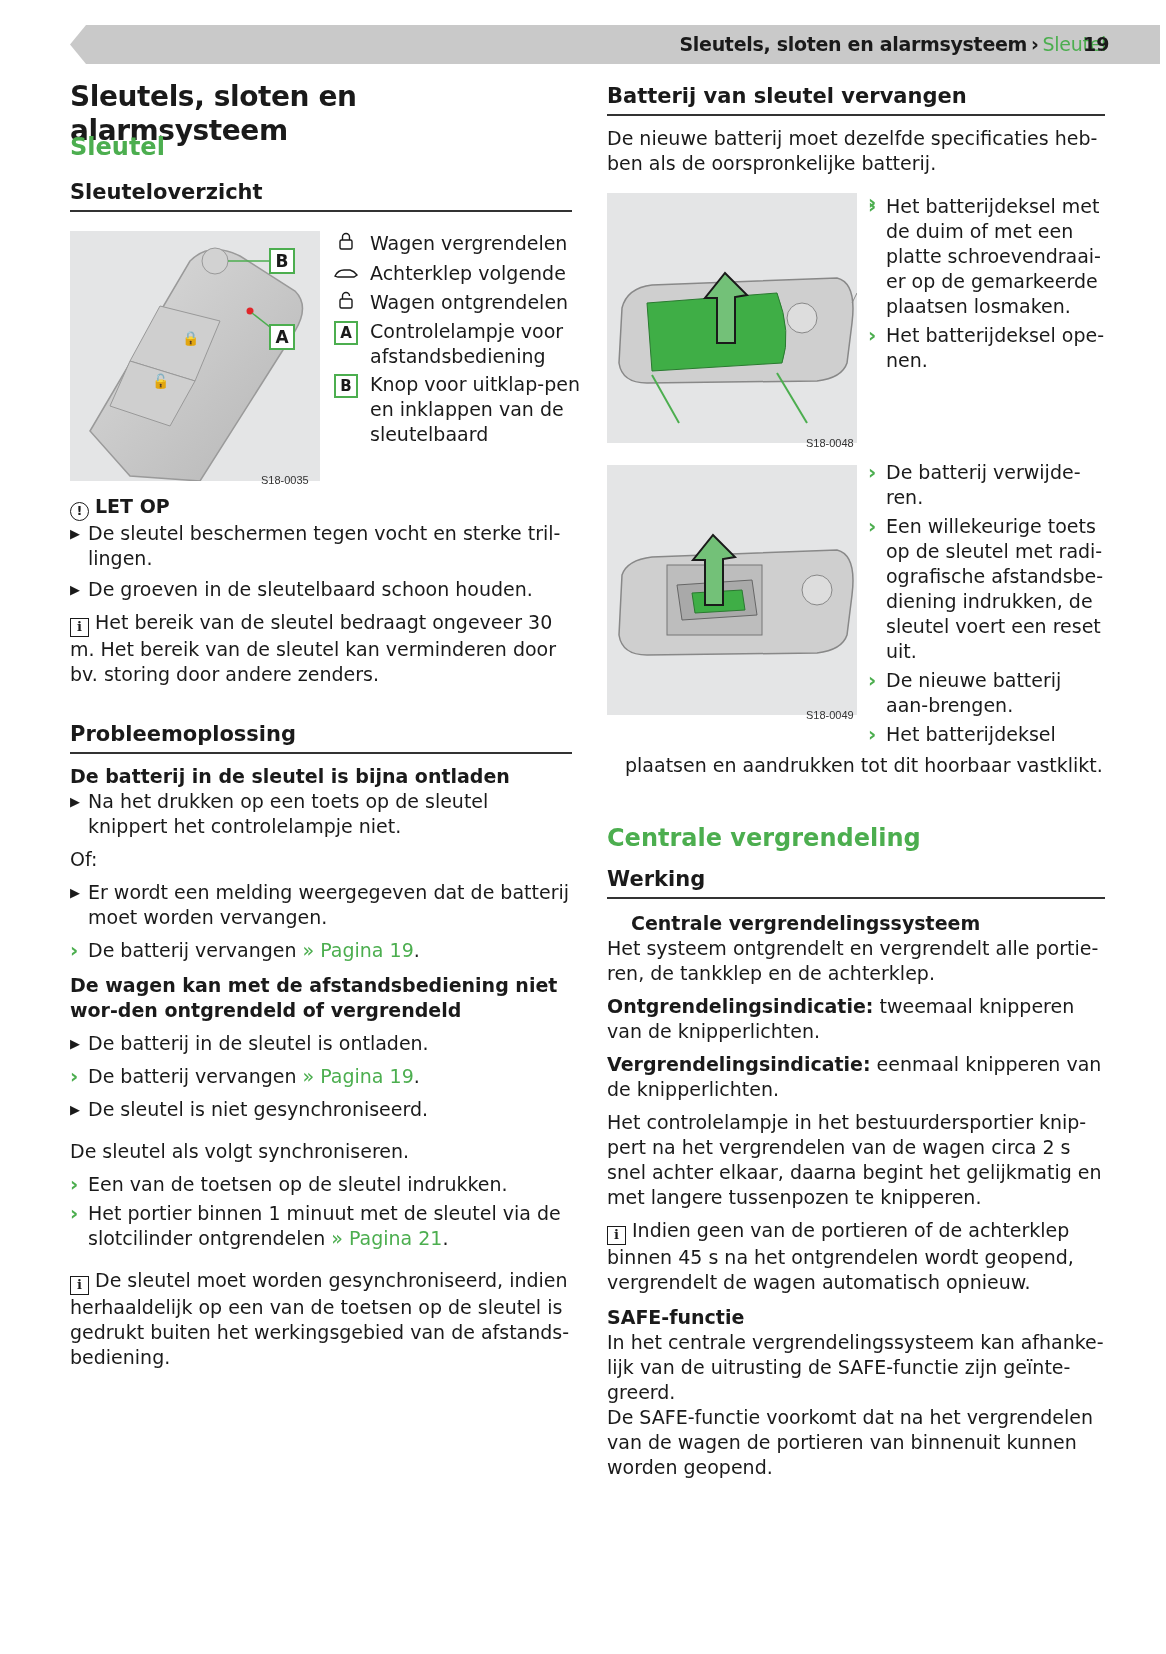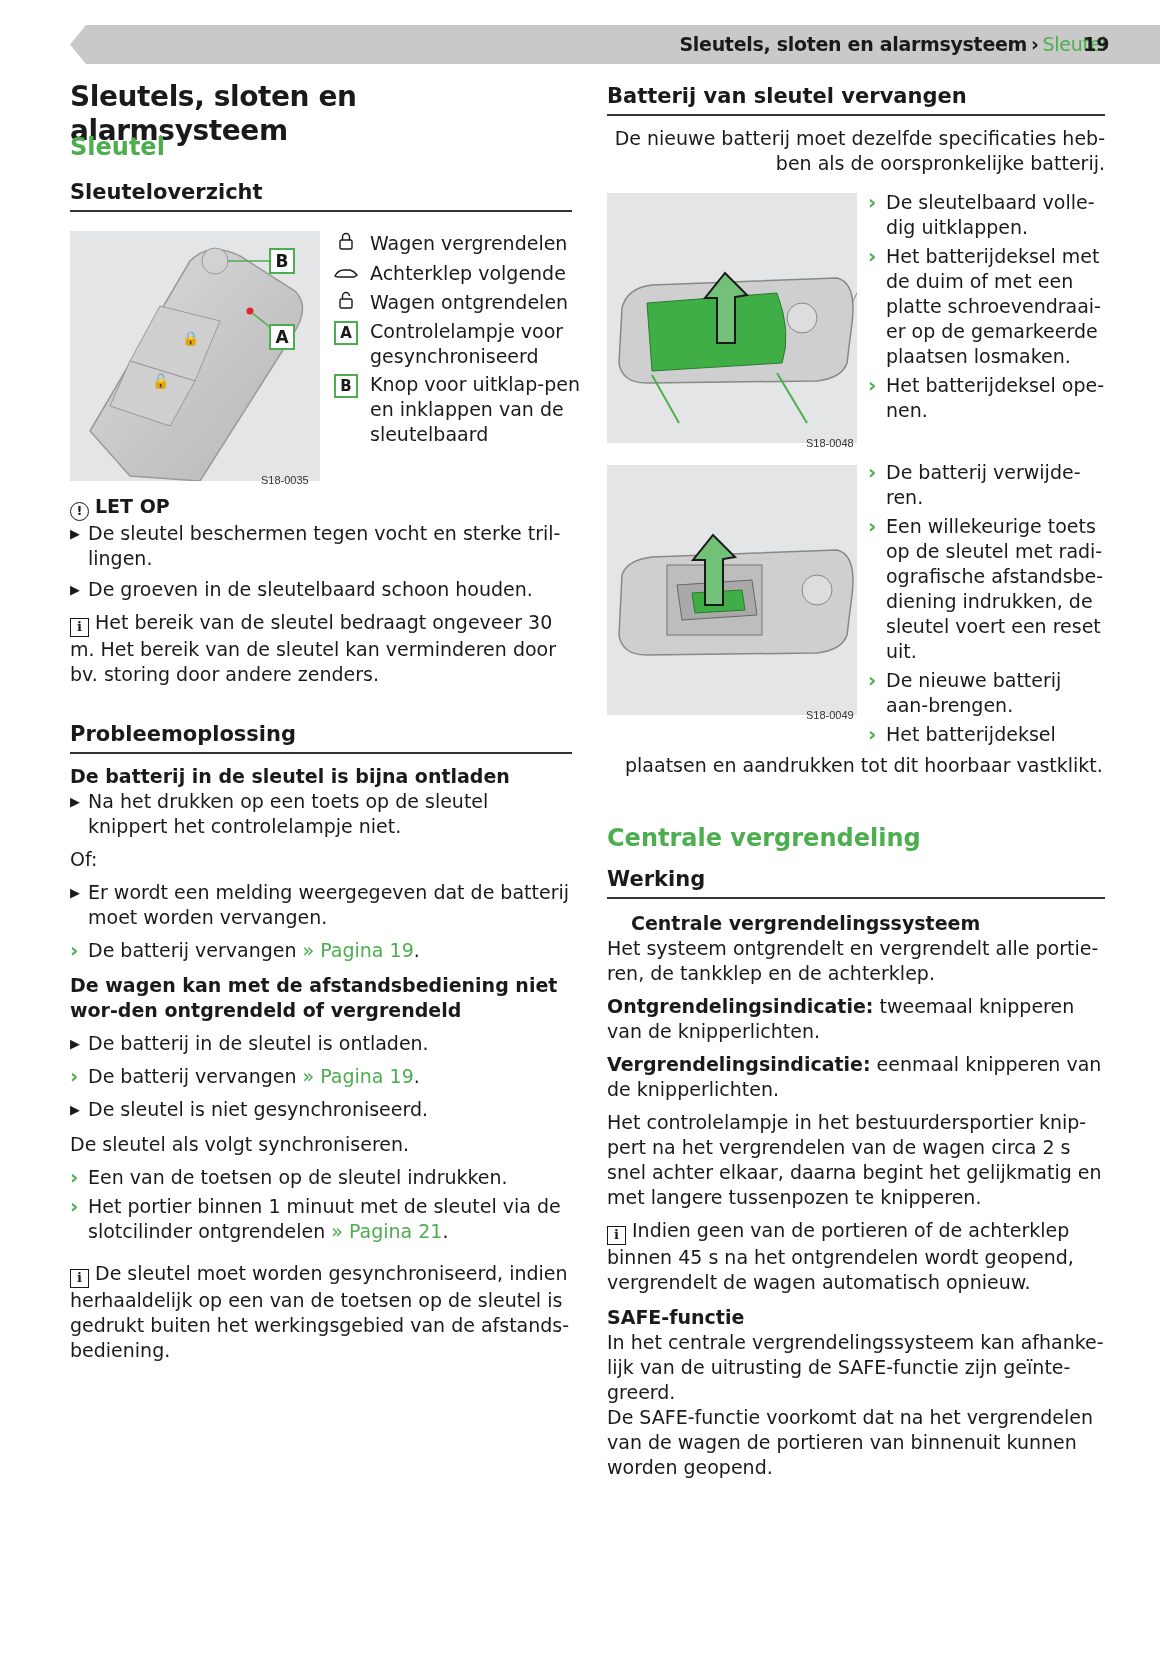--- a/index.html
+++ b/index.html
@@ -100,21 +100,21 @@
 </div>
 <div class="legend-row" style="top:290px;">
   <span class="ico"><svg width="16" height="18" viewBox="0 0 16 18">
         <rect x="2" y="8" width="12" height="9" rx="1.5" fill="none" stroke="#1a1a1a" stroke-width="1.4"></rect>
         <path d="M4.5 8 V5 a3.5 3.5 0 0 1 7 0" fill="none" stroke="#1a1a1a" stroke-width="1.4"></path>
       </svg></span>
   <span class="txt">Wagen ontgrendelen</span>
 </div>
 <div class="legend-row" style="top:319px;">
   <span class="ico"><span class="box-label" style="font-size:15px; width:24px; height:24px; line-height:20px;">A</span></span>
-  <span class="txt">Controlelampje voor gesynchroniseerd</span>
+  <span class="txt">Controlelampje voor afstandsbediening</span>
 </div>
 <div class="legend-row" style="top:372px;">
   <span class="ico"><span class="box-label" style="font-size:15px; width:24px; height:24px; line-height:20px;">B</span></span>
   <span class="txt">Knop voor uitklap-pen en inklappen van de sleutelbaard</span>
 </div>
 
 <div class="col col-left" style="top:494px;">
   <div class="warn"><span class="warn-icon">!</span><span>LET OP</span></div>
   <div class="list-item"><span class="marker tri">▶</span><span>De sleutel beschermen tegen vocht en sterke tril-lingen.</span></div>
   <div class="list-item" style="margin-top:6px;"><span class="marker tri">▶</span><span>De groeven in de sleutelbaard schoon houden.</span></div>
@@ -126,46 +126,46 @@
   <div class="sub-bold" style="margin-top:10px;">De batterij in de sleutel is bijna ontladen</div>
   <div class="list-item"><span class="marker tri">▶</span><span>Na het drukken op een toets op de sleutel knippert het controlelampje niet.</span></div>
   <div class="para" style="margin-top:8px;">Of:</div>
   <div class="list-item" style="margin-top:8px;"><span class="marker tri">▶</span><span>Er wordt een melding weergegeven dat de batterij moet worden vervangen.</span></div>
   <div class="list-item" style="margin-top:8px;"><span class="marker chev">›</span><span>De batterij vervangen</span> <span class="link">» Pagina 19</span><span>.</span></div>
 
   <div class="sub-bold" style="margin-top:10px;">De wagen kan met de afstandsbediening niet wor-den ontgrendeld of vergrendeld</div>
   <div class="list-item" style="margin-top:8px;"><span class="marker tri">▶</span><span>De batterij in de sleutel is ontladen.</span></div>
   <div class="list-item" style="margin-top:8px;"><span class="marker chev">›</span><span>De batterij vervangen</span> <span class="link">» Pagina 19</span><span>.</span></div>
   <div class="list-item" style="margin-top:8px;"><span class="marker tri">▶</span><span>De sleutel is niet gesynchroniseerd.</span></div>
-  <div class="para" style="margin-top:10px;">De sleutel als volgt synchroniseren.</div>
+  <div class="para" style="margin-top:17px;">De sleutel als volgt synchroniseren.</div>
   <div class="list-item" style="margin-top:8px;"><span class="marker chev">›</span><span>Een van de toetsen op de sleutel indrukken.</span></div>
   <div class="list-item" style="margin-top:4px;"><span class="marker chev">›</span><span>Het portier binnen 1 minuut met de sleutel via de slotcilinder ontgrendelen</span> <span class="link">» Pagina 21</span><span>.</span></div>
   <div class="para" style="margin-top:17px;"><span class="info-box">i</span><span>De sleutel moet worden gesynchroniseerd, indien herhaaldelijk op een van de toetsen op de sleutel is gedrukt buiten het werkingsgebied van de afstands-bediening.</span></div>
 </div>
 
 <div class="col col-right" style="top:82px;">
   <div class="h3">Batterij van sleutel vervangen</div>
-  <div class="para" style="margin-top:10px;text-align:right;">De nieuwe batterij moet dezelfde specificaties heb-ben als de oorspronkelijke batterij.</div>
+  <div class="para" style="margin-top:10px;">De nieuwe batterij moet dezelfde specificaties heb-ben als de oorspronkelijke batterij.</div>
 </div>
 
 <div class="figure" style="left:607px; top:193px; width:250px; height:250px;">
   <svg width="250" height="250" viewBox="0 0 250 250">
     <path d="M15 115 Q20 95 45 92 L230 85 Q250 90 245 130 L240 170 Q235 185 210 188 L40 190 Q15 190 12 170 Z" fill="#cfcfcf" stroke="#888" stroke-width="1.5"></path>
     <path d="M40 110 L170 100 Q185 140 175 170 L45 178 Z" fill="#3fae46" stroke="#2a7a30"></path>
     <path d="M110 150 L110 105 L98 105 L118 80 L140 102 L128 104 L128 150 Z" fill="#73c178" stroke="#1a1a1a" stroke-width="2"></path>
     <circle cx="195" cy="125" r="15" fill="#ddd" stroke="#888"></circle>
     <path d="M245 110 L250 100" stroke="#888"></path>
     <line x1="72" y1="230" x2="45" y2="182" stroke="#4cae4f" stroke-width="2"></line>
     <line x1="200" y1="230" x2="170" y2="180" stroke="#4cae4f" stroke-width="2"></line>
   </svg>
 </div>
 <div class="fig-code" style="left:806px; top:431px;">S18-0048</div>
 
 <div class="col" style="left:868px; top:190px; width:240px;">
-  <div class="list-item"><span class="marker chev">›</span><span>De sleutelbaard volle-dig uitklappen.</span></div>
+  <div class="list-item"><span class="marker chev">›</span></div>
   <div class="list-item" style="margin-top:4px;"><span class="marker chev">›</span><span>Het batterijdeksel met de duim of met een platte schroevendraai-er op de gemarkeerde plaatsen losmaken.</span></div>
   <div class="list-item" style="margin-top:4px;"><span class="marker chev">›</span><span>Het batterijdeksel ope-nen.</span></div>
 </div>
 
 <div class="figure" style="left:607px; top:465px; width:250px; height:250px;">
   <svg width="250" height="250" viewBox="0 0 250 250">
     <path d="M15 110 Q20 95 45 92 L230 85 Q250 90 245 130 L240 170 Q235 185 210 188 L40 190 Q15 190 12 170 Z" fill="#cfcfcf" stroke="#888" stroke-width="1.5"></path>
     <rect x="60" y="100" width="95" height="70" fill="#bdbdbd" stroke="#777"></rect>
     <path d="M70 120 L145 115 L150 150 L75 155 Z" fill="#a9a9a9" stroke="#666"></path>
     <path d="M85 128 L135 125 L138 145 L88 148 Z" fill="#3fae46" stroke="#2a7a30"></path>

